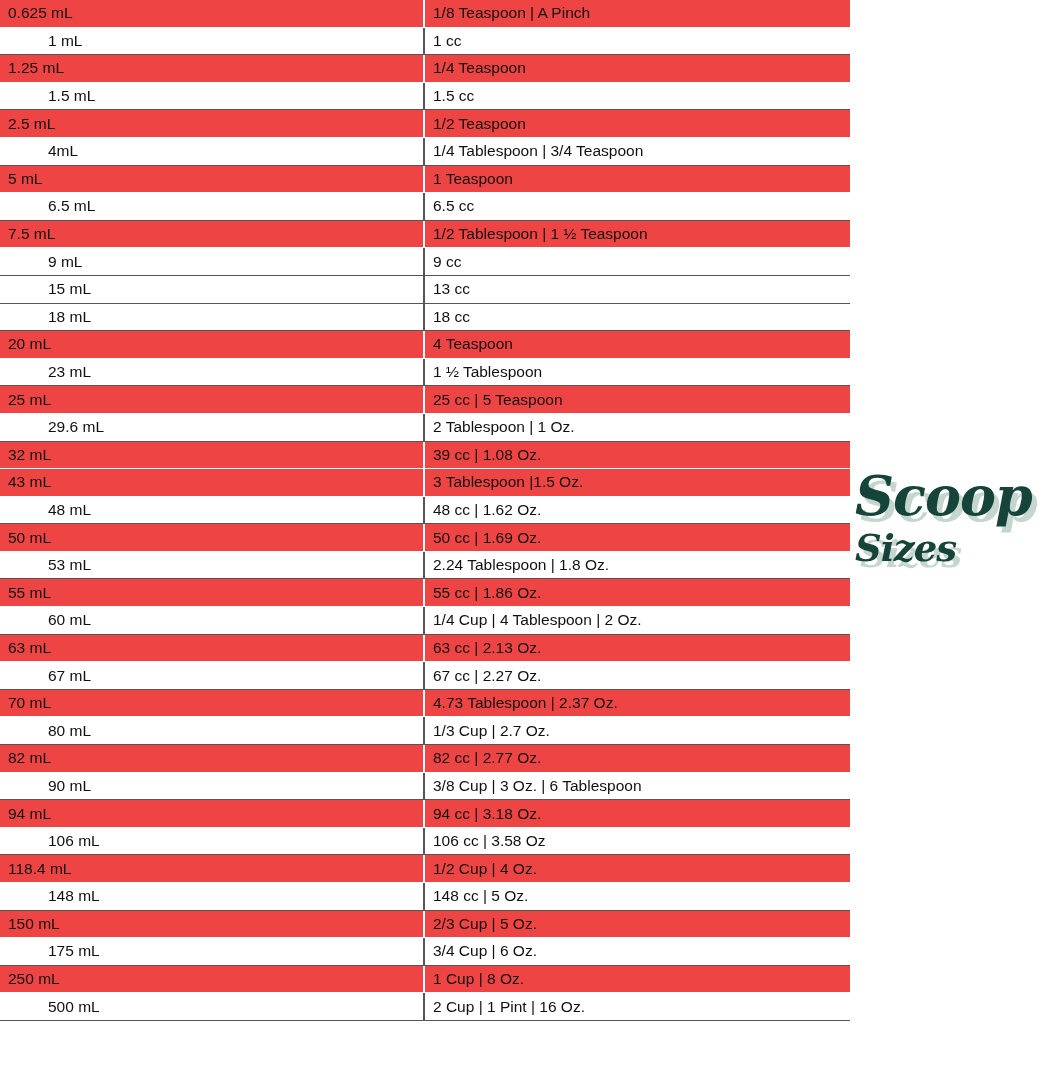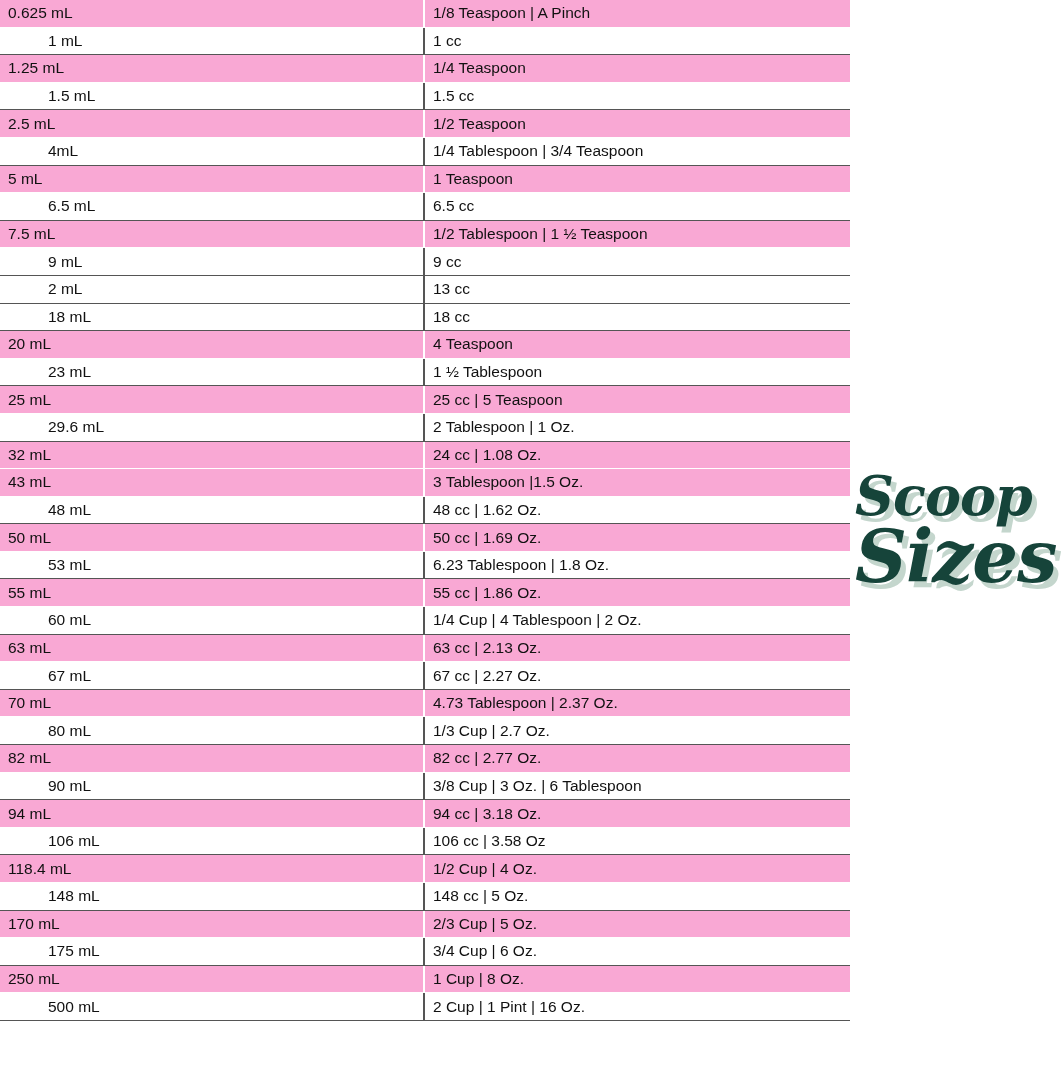--- a/index.html
+++ b/index.html
@@ -35,21 +35,21 @@
   }
   #scoop-table td.col-ml {
     width: 415px;
     border-right: 2px solid #ffffff;
   }
   #scoop-table td.col-eq {
     width: 417px;
     padding-left: 8px;
   }
   #scoop-table tr.shade td {
-    background: #f9a8d4;
+    background: #ef4444;
   }
   #scoop-table tr.plain td {
     background: #ffffff;
   }
   #scoop-table tr.plain td.col-ml {
     border-right: 2px solid #555555;
     padding-left: 48px;
   }
   #scoop-table tr.plain td {
     border-bottom: 1px solid #555555;
@@ -70,22 +70,22 @@
     line-height: 0.92;
     letter-spacing: -1px;
   }
   .logo-line {
     color: #16443a;
     font-size: 54px;
     text-shadow: 5px 6px 0 #c4d6cd;
     display: block;
   }
   .logo-line.line2 {
-    font-size: 72px;
-    margin-top: 2px;
+    font-size: 37px;
+    margin-top: 9px;
   }
 </style>
 </head>
 <body>
 
 <table id="scoop-table">
   <tbody>
       <tr class="shade">
         <td class="col-ml">0.625 mL</td>
         <td class="col-eq">1/8 Teaspoon | A Pinch</td>
@@ -120,21 +120,21 @@
       </tr>
       <tr class="shade">
         <td class="col-ml">7.5 mL</td>
         <td class="col-eq">1/2 Tablespoon | 1 ½ Teaspoon</td>
       </tr>
       <tr class="plain">
         <td class="col-ml">9 mL</td>
         <td class="col-eq">9 cc</td>
       </tr>
       <tr class="plain">
-        <td class="col-ml">2 mL</td>
+        <td class="col-ml">15 mL</td>
         <td class="col-eq">13 cc</td>
       </tr>
       <tr class="plain">
         <td class="col-ml">18 mL</td>
         <td class="col-eq">18 cc</td>
       </tr>
       <tr class="shade">
         <td class="col-ml">20 mL</td>
         <td class="col-eq">4 Teaspoon</td>
       </tr>
@@ -145,37 +145,37 @@
       <tr class="shade">
         <td class="col-ml">25 mL</td>
         <td class="col-eq">25 cc | 5 Teaspoon</td>
       </tr>
       <tr class="plain">
         <td class="col-ml">29.6 mL</td>
         <td class="col-eq">2 Tablespoon | 1 Oz.</td>
       </tr>
       <tr class="shade">
         <td class="col-ml">32 mL</td>
-        <td class="col-eq">24 cc | 1.08 Oz.</td>
+        <td class="col-eq">39 cc | 1.08 Oz.</td>
       </tr>
       <tr class="shade">
         <td class="col-ml">43 mL</td>
         <td class="col-eq">3 Tablespoon |1.5 Oz.</td>
       </tr>
       <tr class="plain">
         <td class="col-ml">48 mL</td>
         <td class="col-eq">48 cc | 1.62 Oz.</td>
       </tr>
       <tr class="shade">
         <td class="col-ml">50 mL</td>
         <td class="col-eq">50 cc | 1.69 Oz.</td>
       </tr>
       <tr class="plain">
         <td class="col-ml">53 mL</td>
-        <td class="col-eq">6.23 Tablespoon | 1.8 Oz.</td>
+        <td class="col-eq">2.24 Tablespoon | 1.8 Oz.</td>
       </tr>
       <tr class="shade">
         <td class="col-ml">55 mL</td>
         <td class="col-eq">55 cc | 1.86 Oz.</td>
       </tr>
       <tr class="plain">
         <td class="col-ml">60 mL</td>
         <td class="col-eq">1/4 Cup | 4 Tablespoon | 2 Oz.</td>
       </tr>
       <tr class="shade">
@@ -212,21 +212,21 @@
       </tr>
       <tr class="shade">
         <td class="col-ml">118.4 mL</td>
         <td class="col-eq">1/2 Cup | 4 Oz.</td>
       </tr>
       <tr class="plain">
         <td class="col-ml">148 mL</td>
         <td class="col-eq">148 cc | 5 Oz.</td>
       </tr>
       <tr class="shade">
-        <td class="col-ml">170 mL</td>
+        <td class="col-ml">150 mL</td>
         <td class="col-eq">2/3 Cup | 5 Oz.</td>
       </tr>
       <tr class="plain">
         <td class="col-ml">175 mL</td>
         <td class="col-eq">3/4 Cup | 6 Oz.</td>
       </tr>
       <tr class="shade">
         <td class="col-ml">250 mL</td>
         <td class="col-eq">1 Cup | 8 Oz.</td>
       </tr>

